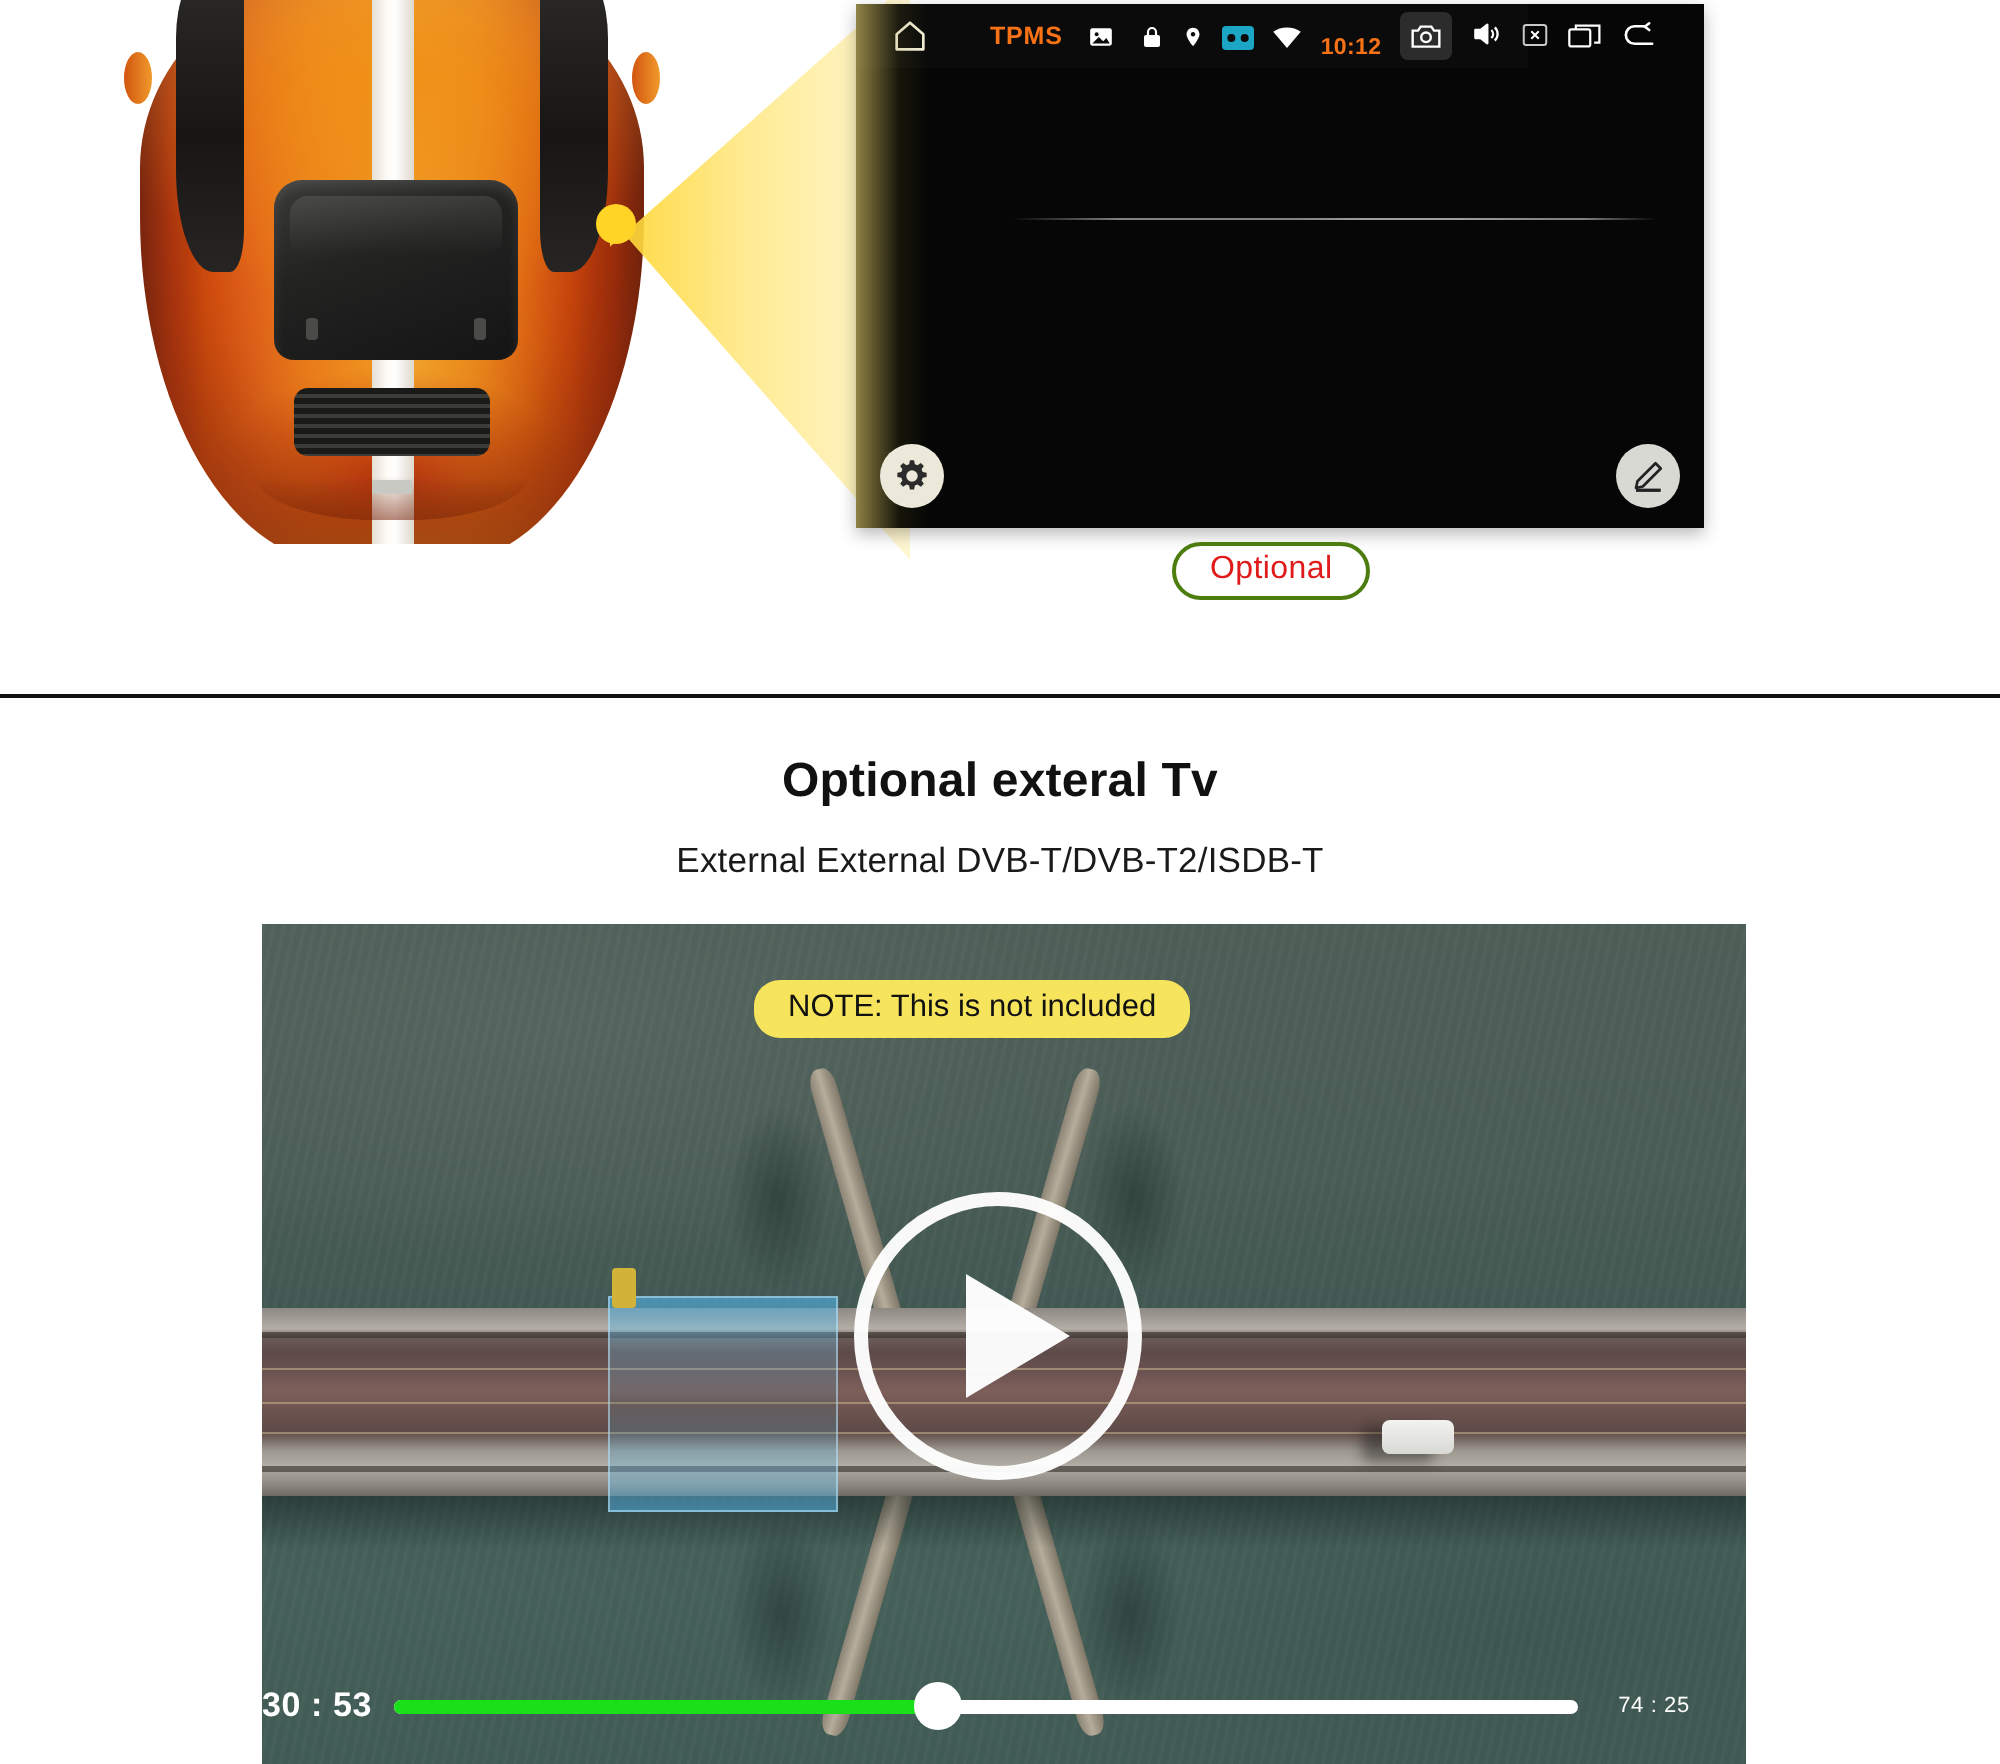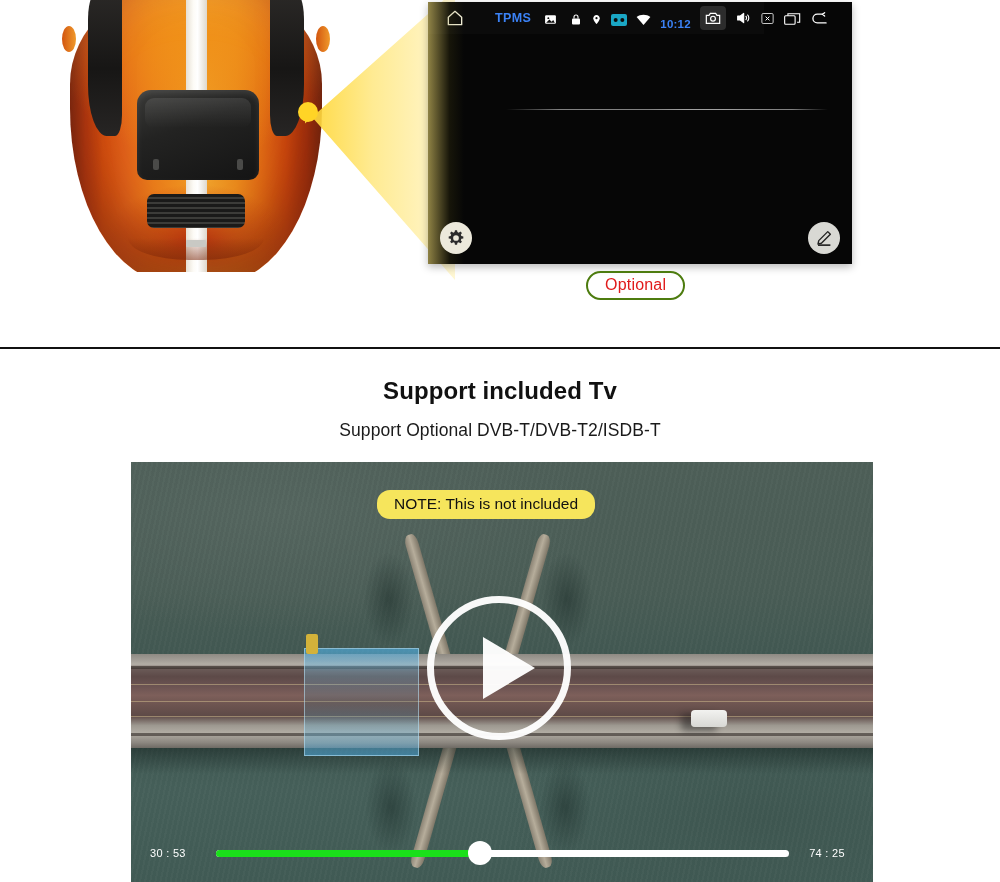--- a/index.html
+++ b/index.html
@@ -103,21 +103,21 @@
     box-shadow: 0 3px 8px rgba(0,0,0,.28);
   }
   .hu-glow {
     position:absolute; left:0; top:0; width: 36px; height: 262px;
     background: linear-gradient(90deg, rgba(255,232,120,.55), rgba(120,110,30,.15) 60%, rgba(0,0,0,0));
     pointer-events:none;
   }
   .hu-statusbar {
     position:absolute; left:0; top:0; width:336px; height: 32px;
     background:#0b0b0b;
-    display:flex; align-items:center; color:#3b82f6;
+    display:flex; align-items:center; color:#f97316;
   }
   .sb-home { margin-left: 17px; width:20px; height:20px; }
   .sb-title { margin-left: 30px; font-size: 12.5px; font-weight:700; letter-spacing:.4px; }
   .sb-ic { margin-left: 13px; width:13px; height:13px; display:inline-block; }
   .sb-spacer { flex:1 1 auto; }
   .sb-right { display:flex; align-items:flex-end; gap:0px; margin-right: 8px; }
   .sb-right > * { margin-left: 9px; }
   .sb-clock { font-size: 11.5px; font-weight:700; letter-spacing:.2px; }
   .sb-cam-wrap {
     width:26px;height:24px;border-radius:4px;background:#2c2c2c;
@@ -251,21 +251,21 @@
     width:0; height:0;
     border-left: 52px solid rgba(255,255,255,.97);
     border-top: 31px solid transparent;
     border-bottom: 31px solid transparent;
   }
 
   .ctrlbar {
     position:absolute; left: 0; bottom: 18px; width: 742px; height: 22px;
     display:flex; align-items:center; color:#fff;
   }
-  .time-left { margin-left: 19px; font-size: 11px; font-weight:400; letter-spacing:.3px; width:58px; }
+  .time-left { font-size: 17px; font-weight:700; letter-spacing:.3px; width:58px; }
   .time-right { margin-right: 16px; font-size: 11px; font-weight:400; letter-spacing:.3px; text-align:center; width:60px; }
   .track {
     position:relative; flex: 1 1 auto; height: 7px; background:#ffffff; border-radius:4px;
     margin: 0 8px;
   }
   .track-fill { position:absolute; left:0; top:0; height:7px; background:#1ae01a; border-radius:4px; }
   .track-knob {
     position:absolute; top: 50%; width: 24px; height: 24px; margin-top:-12px; margin-left:-12px;
     background:#fff; border-radius:50%;
   }
@@ -391,22 +391,22 @@
           </svg>
       </div>
     </div>
 
     <div class="optional-pill">Optional</div>
   </div>
 
   <div class="section-divider"></div>
 
   <div class="bottom-section">
-    <div class="heading">Support included Tv</div>
-    <div class="subheading">Support Optional DVB-T/DVB-T2/ISDB-T</div>
+    <div class="heading">Optional exteral Tv</div>
+    <div class="subheading">External External DVB-T/DVB-T2/ISDB-T</div>
 
     <div class="video-frame">
       <div class="sea"></div>
 
       <div class="pier-sh s1"></div>
       <div class="pier-sh s2"></div>
       <div class="pier-sh s3"></div>
       <div class="pier-sh s4"></div>
 
       <div class="pier p1"></div>

